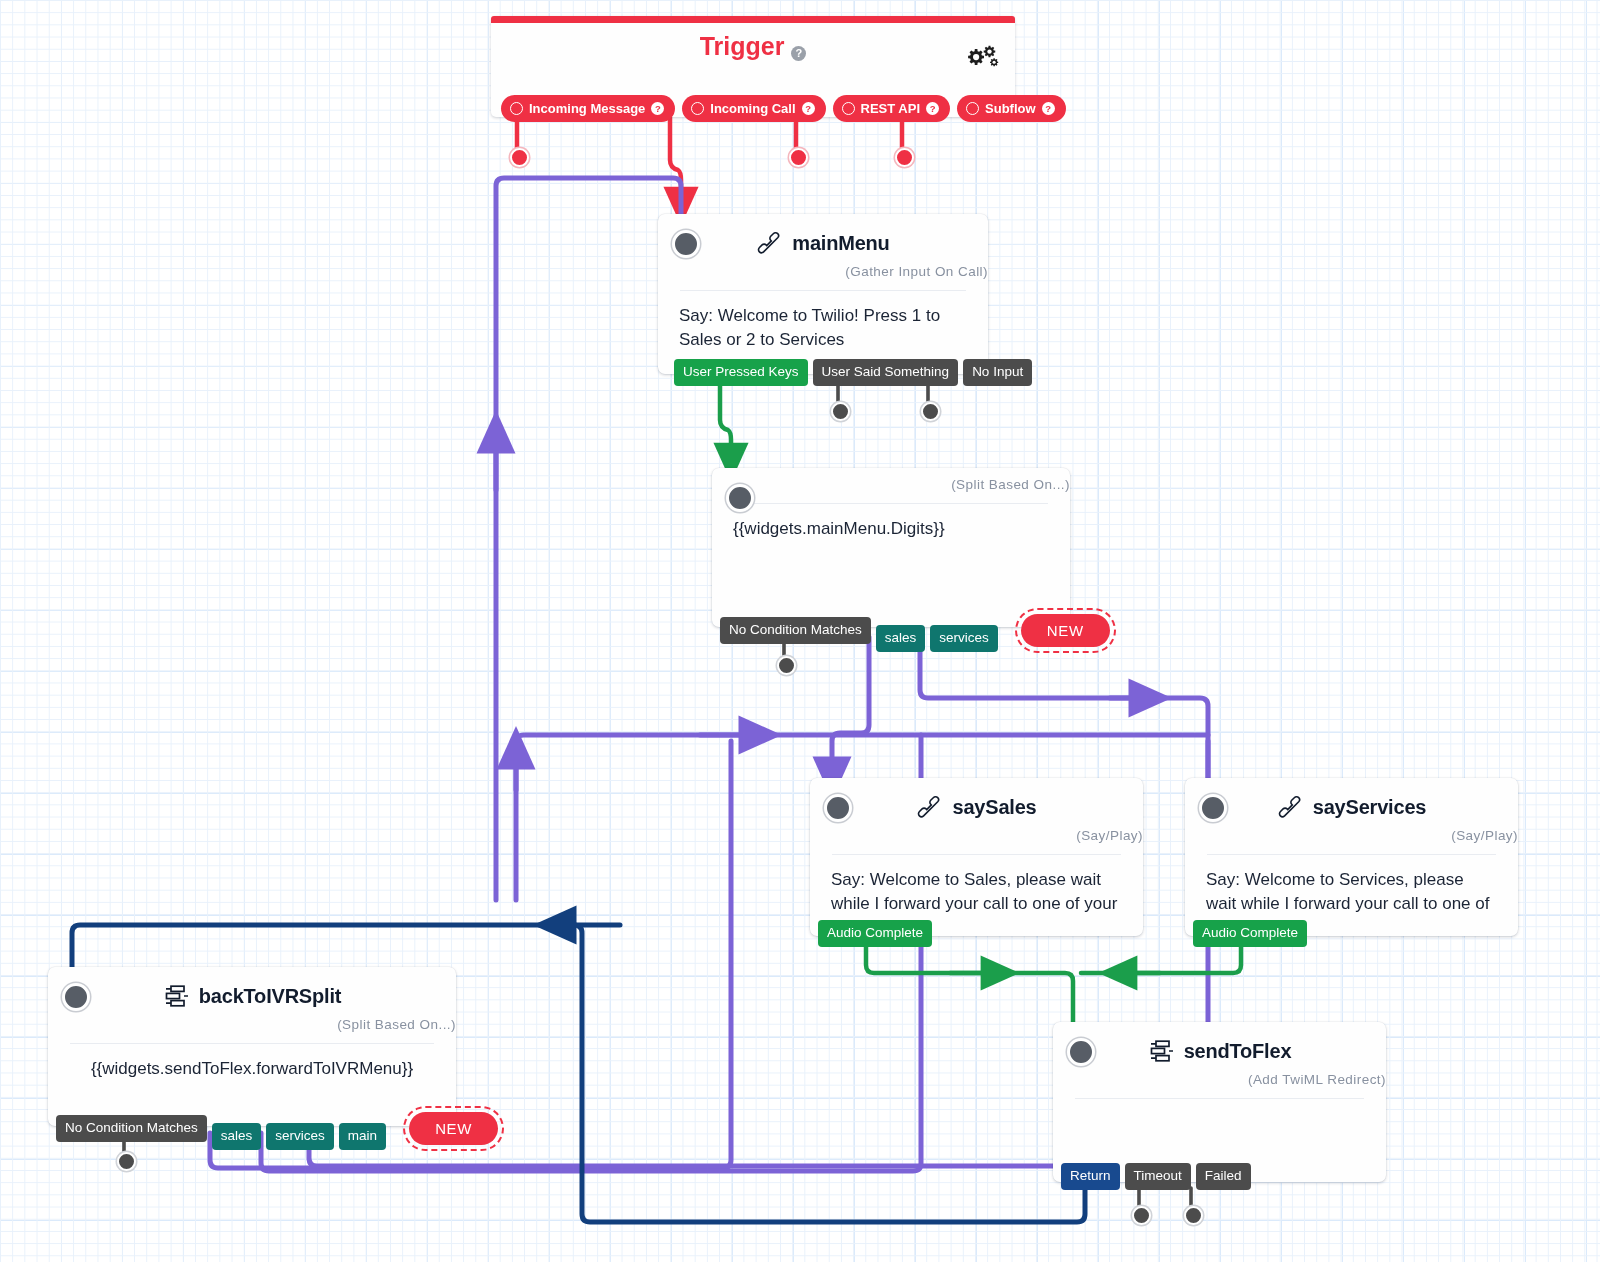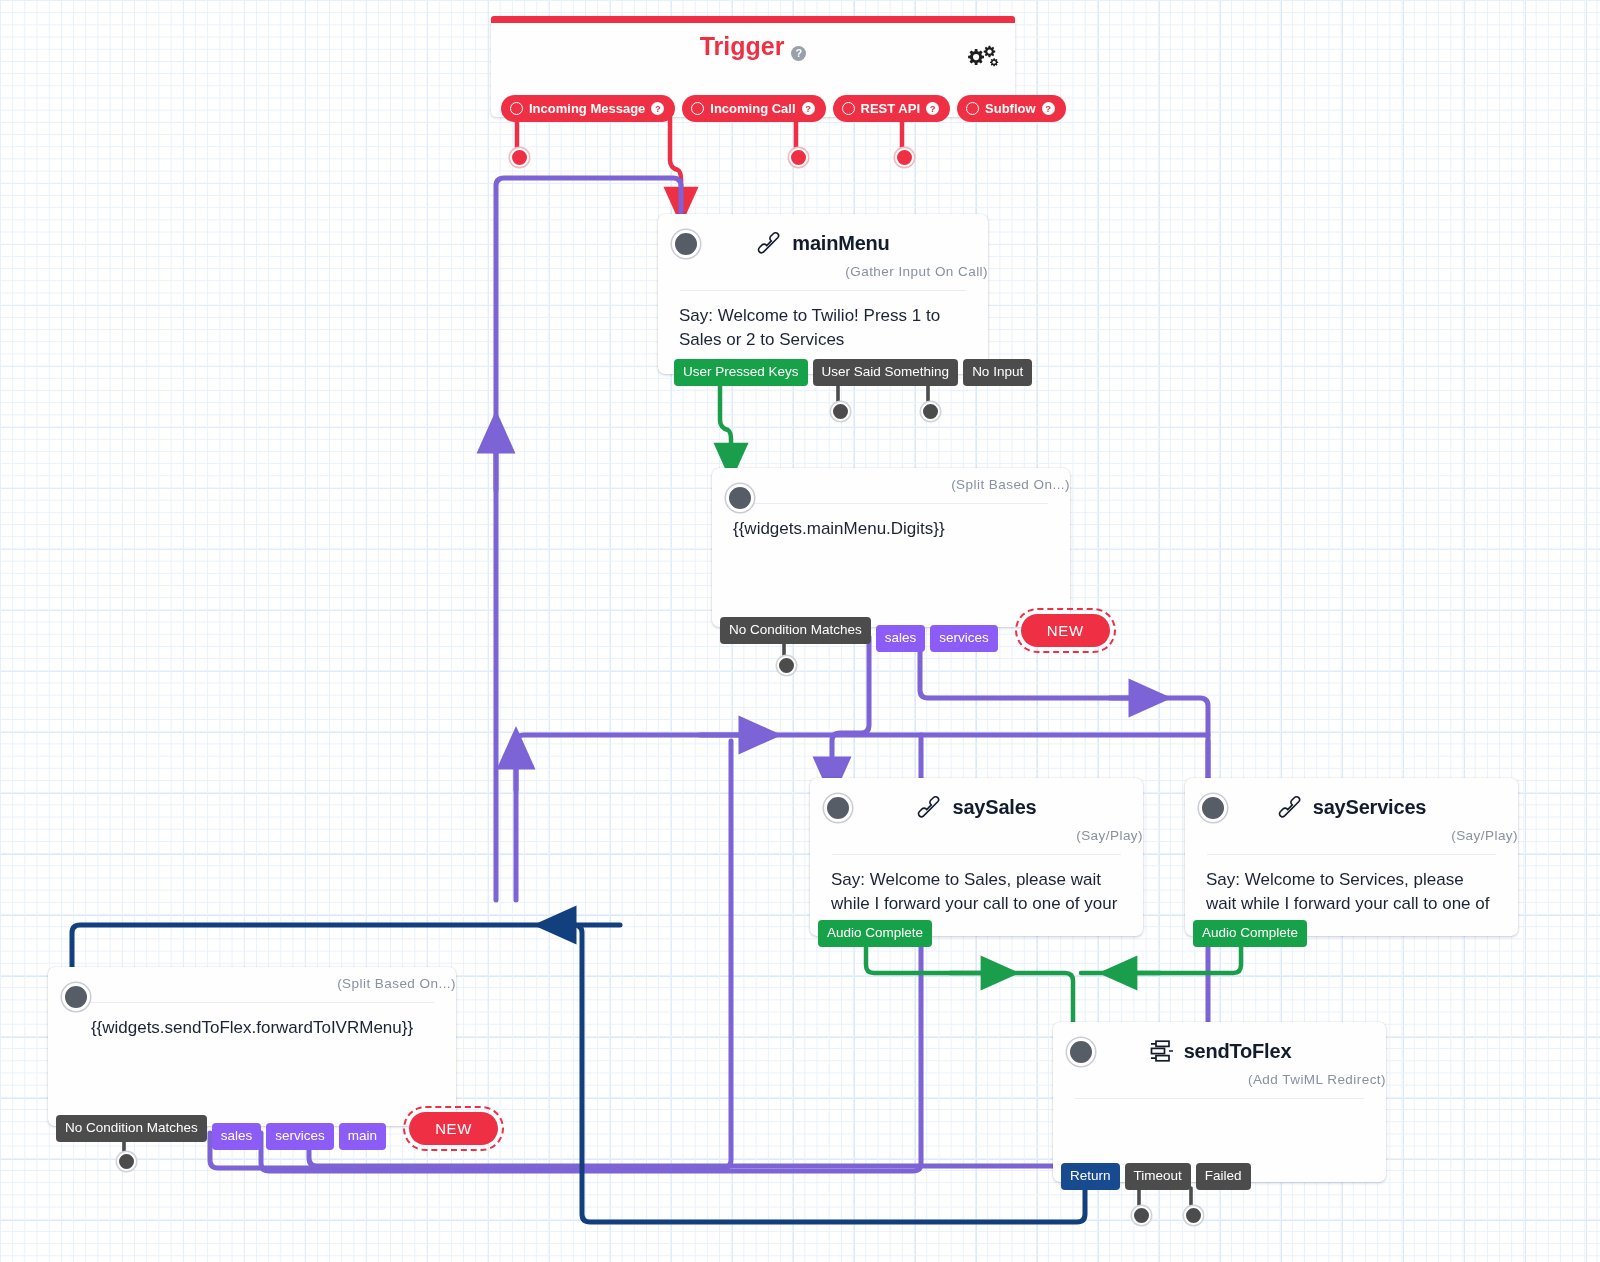--- a/index.html
+++ b/index.html
@@ -42,21 +42,21 @@
     position:absolute;left:14px;top:16px;width:22px;height:22px;border-radius:50%;
     background:#575d66;border:3px solid #fff;box-shadow:0 0 0 1.5px #c9ccd2;
   }
   .pills{position:absolute;display:flex;align-items:center;left:14px;}
   .pill{
     font-size:13.5px;color:#fff;padding:6px 9px 7px 9px;border-radius:4px;
     margin-right:5px;white-space:nowrap;line-height:1;font-weight:400;
   }
   .pill.grey{background:#4c4c4c;}
   .pill.green{background:#17a24a;}
-  .pill.purple{background:#8b5cf6;margin-top:16px;}
+  .pill.purple{background:#0f766e;margin-top:16px;}
   .pill.navy{background:#184a8f;}
   .pill.new{
     background:#ef3044;border-radius:18px;padding:9px 26px;font-weight:400;
     font-size:15px;letter-spacing:.6px;
     outline:2px dashed #ef3044;outline-offset:4px;margin-left:18px;
   }
 
   
   #trigger-node{
     position:absolute;left:491px;top:16px;width:524px;height:101px;
@@ -291,20 +291,31 @@
     <div class="node-divider"></div>
     <div class="pills" style="top:141px;left:8px;">
       <span class="pill navy">Return</span>
       <span class="pill grey">Timeout</span>
       <span class="pill grey">Failed</span>
     </div>
   </div>
 
   <div class="node" style="left:48px;top:967px;width:408px;height:159px;">
     <div class="in-dot"></div>
+    <div class="node-title">
+      <svg width="26" height="24" viewBox="0 0 26 24">
+        <g fill="none" stroke="#121c2d" stroke-width="1.7">
+          <rect x="8" y="2.2" width="13" height="5.2"></rect>
+          <rect x="3.5" y="9.4" width="13" height="5.2"></rect>
+          <rect x="8" y="16.6" width="13" height="5.2"></rect>
+          <path d="M3 4.8 L8 4.8 M21 12 L25 12 M3 19.2 L8 19.2"></path>
+        </g>
+      </svg>
+      <span>backToIVRSplit</span>
+    </div>
     <div class="node-sub">(Split Based On...)</div>
     <div class="node-divider"></div>
     <div class="node-body" style="text-align:center;">{{widgets.sendToFlex.forwardToIVRMenu}}</div>
     <div class="pills" style="top:140px;left:8px;">
       <span class="pill grey">No Condition Matches</span>
       <span class="pill purple">sales</span>
       <span class="pill purple">services</span>
       <span class="pill purple">main</span>
       <span class="pill new">NEW</span>
     </div>

